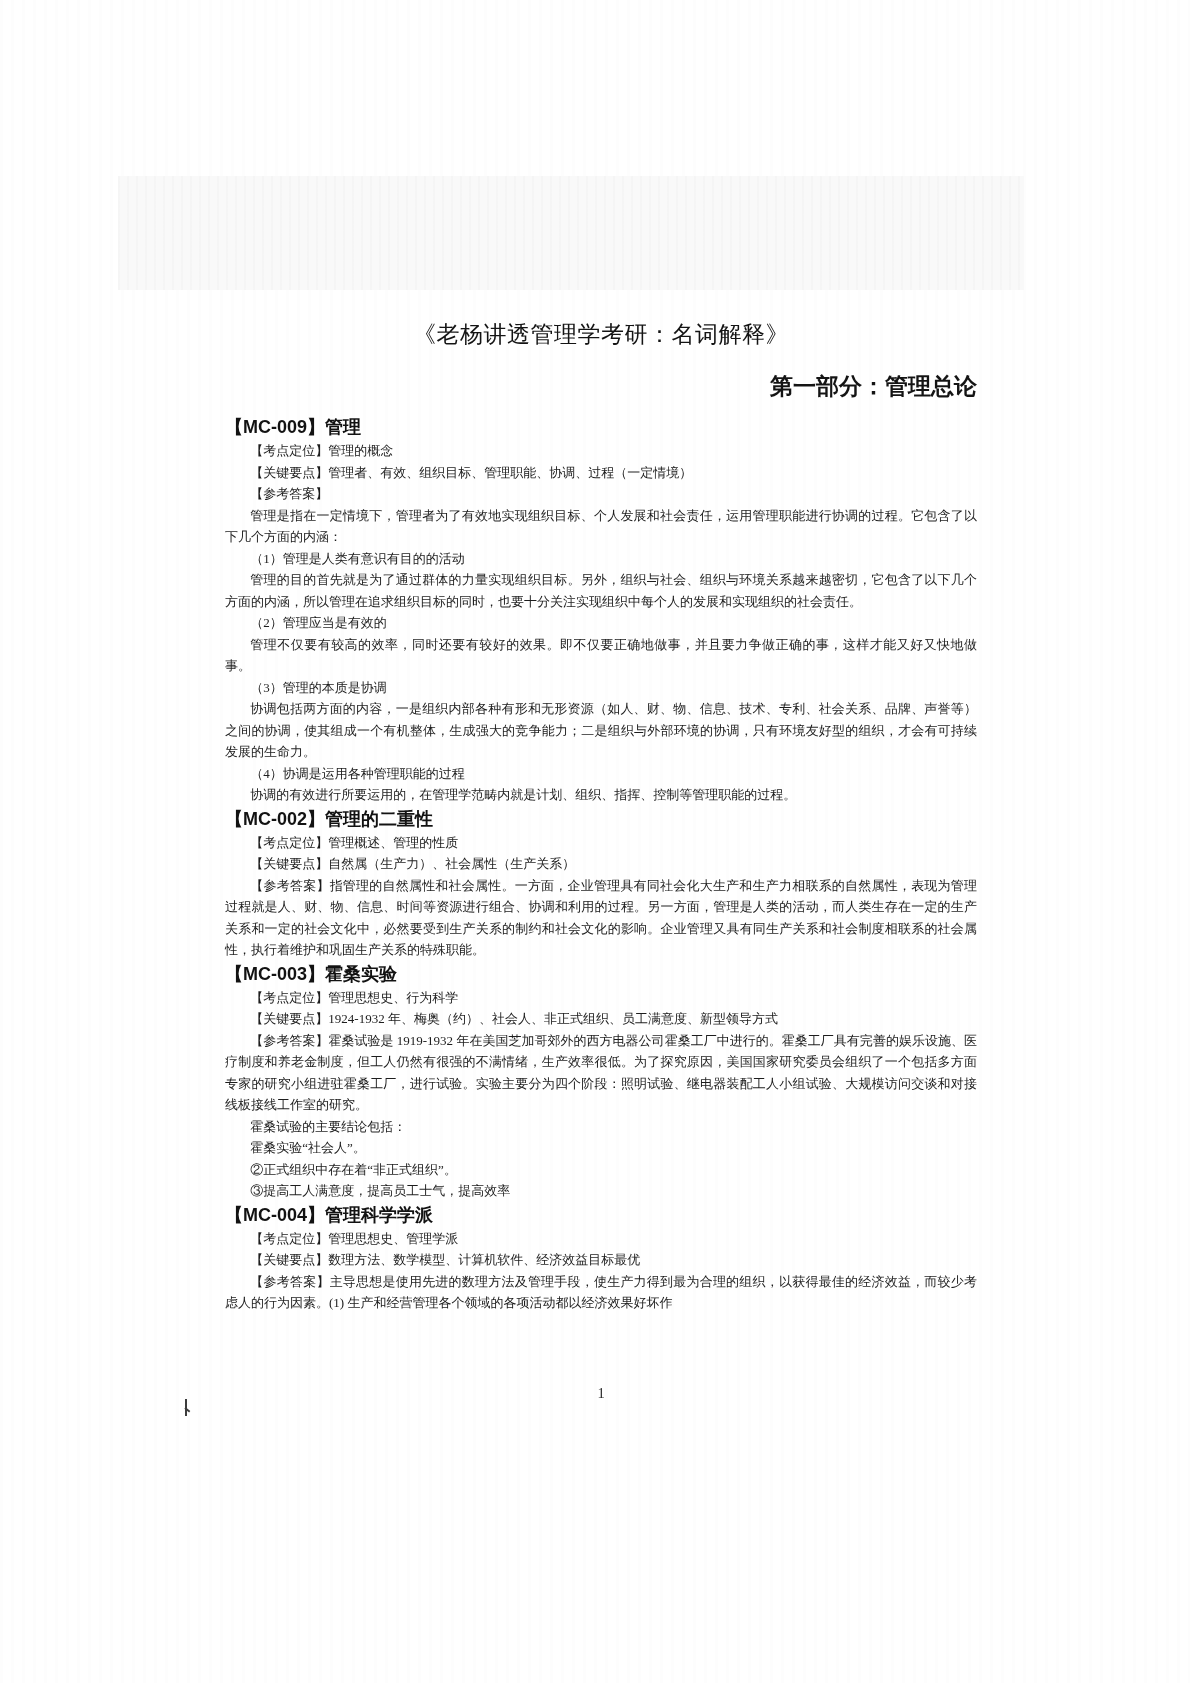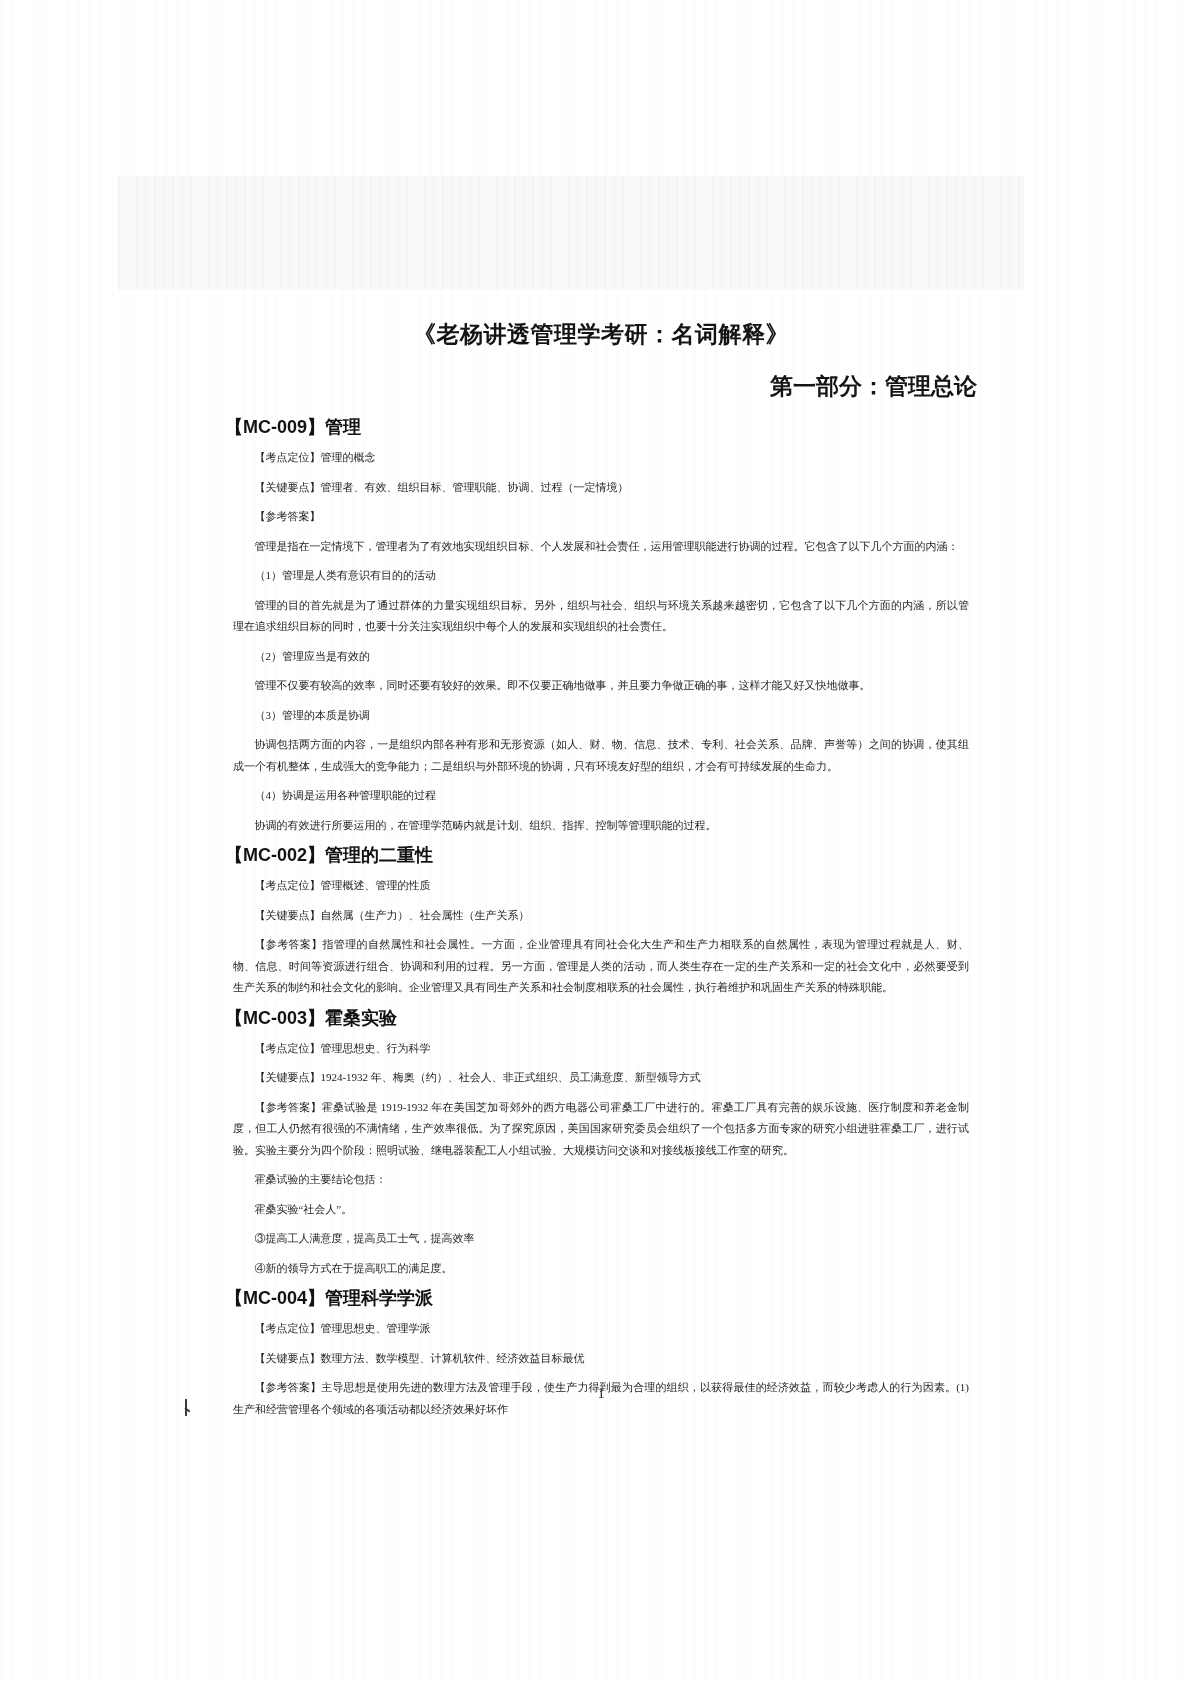--- a/index.html
+++ b/index.html
@@ -42,21 +42,21 @@
   }
   .doc {
     position: absolute;
     left: 225px;
     top: 318px;
     width: 752px;
   }
   .doc-title {
     font-family: "Liberation Sans", "DejaVu Sans", sans-serif;
     font-size: 23px;
-    font-weight: 700;
+    font-weight: 400;
     text-align: center;
     line-height: 32px;
     letter-spacing: 0.5px;
     margin: 0 0 22px 0;
     color: #141414;
   }
   .section-title {
     font-family: "Liberation Sans", "DejaVu Sans", sans-serif;
     font-size: 23px;
     font-weight: 700;
@@ -70,23 +70,23 @@
     font-size: 18px;
     font-weight: 700;
     line-height: 23px;
     margin: 2px 0 1px 0;
     color: #121212;
   }
   .meta-line,
   .sub-line,
   .list-line,
   .body-para {
-    font-size: 11px;
+    font-size: 13px;
     line-height: 21.5px;
-    margin: 8px;
+    margin: 0;
     text-indent: 1.95em;
     color: #1d1d1d;
   }
   .body-para {
     text-align: justify;
   }
   .page-number {
     position: absolute;
     left: 225px;
     top: 1385px;
@@ -148,22 +148,22 @@
       <div class="entry-heading">【MC-002】管理的二重性</div>
       <div class="meta-line">【考点定位】管理概述、管理的性质</div>
       <div class="meta-line">【关键要点】自然属（生产力）、社会属性（生产关系）</div>
       <div class="body-para">【参考答案】指管理的自然属性和社会属性。一方面，企业管理具有同社会化大生产和生产力相联系的自然属性，表现为管理过程就是人、财、物、信息、时间等资源进行组合、协调和利用的过程。另一方面，管理是人类的活动，而人类生存在一定的生产关系和一定的社会文化中，必然要受到生产关系的制约和社会文化的影响。企业管理又具有同生产关系和社会制度相联系的社会属性，执行着维护和巩固生产关系的特殊职能。</div>
       <div class="entry-heading">【MC-003】霍桑实验</div>
       <div class="meta-line">【考点定位】管理思想史、行为科学</div>
       <div class="meta-line">【关键要点】1924-1932 年、梅奥（约）、社会人、非正式组织、员工满意度、新型领导方式</div>
       <div class="body-para">【参考答案】霍桑试验是 1919-1932 年在美国芝加哥郊外的西方电器公司霍桑工厂中进行的。霍桑工厂具有完善的娱乐设施、医疗制度和养老金制度，但工人仍然有很强的不满情绪，生产效率很低。为了探究原因，美国国家研究委员会组织了一个包括多方面专家的研究小组进驻霍桑工厂，进行试验。实验主要分为四个阶段：照明试验、继电器装配工人小组试验、大规模访问交谈和对接线板接线工作室的研究。</div>
       <div class="sub-line">霍桑试验的主要结论包括：</div>
       <div class="list-line">霍桑实验“社会人”。</div>
+      <div class="list-line">②正式组织中存在着“非正式组织”。</div>
       <div class="list-line">③提高工人满意度，提高员工士气，提高效率</div>
-      <div class="list-line">④新的领导方式在于提高职工的满足度。</div>
       <div class="entry-heading">【MC-004】管理科学学派</div>
       <div class="meta-line">【考点定位】管理思想史、管理学派</div>
       <div class="meta-line">【关键要点】数理方法、数学模型、计算机软件、经济效益目标最优</div>
       <div class="body-para">【参考答案】主导思想是使用先进的数理方法及管理手段，使生产力得到最为合理的组织，以获得最佳的经济效益，而较少考虑人的行为因素。(1) 生产和经营管理各个领域的各项活动都以经济效果好坏作</div>
     </div>
   <div class="page-number">1</div>
   <div class="stray-mark"></div>
 </div>
 
 </body></html>

